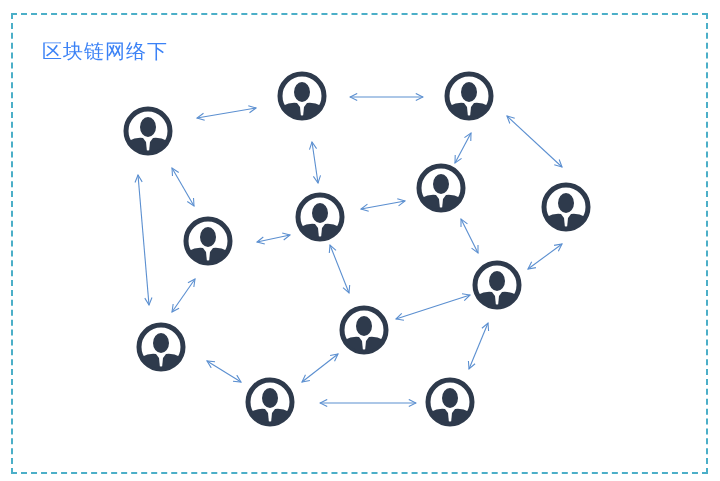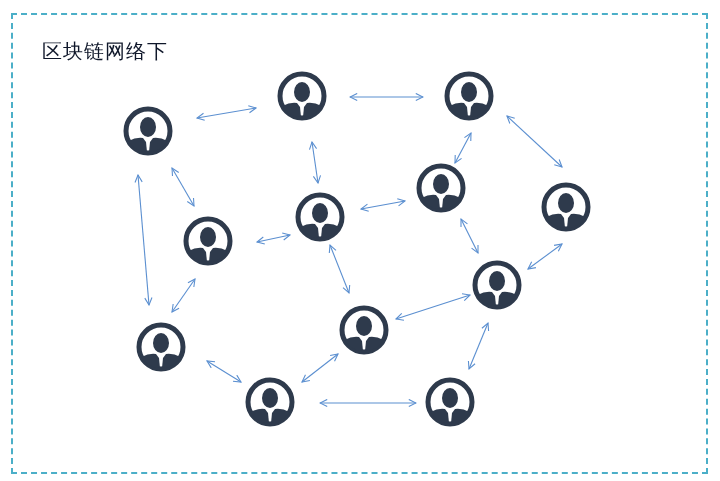--- a/index.html
+++ b/index.html
@@ -1,18 +1,18 @@
 <!DOCTYPE html>
 <html><head>
 <meta charset="utf-8">
 <style>
   html, body { margin:0; padding:0; background:#ffffff; }
   body { width:720px; height:481px; position:relative; overflow:hidden; font-family:"DejaVu Sans", sans-serif; }
   .frame { position:absolute; left:11px; top:13px; width:697px; height:461px; box-sizing:border-box; border:2px dashed #4bafc8; }
-  .title { position:absolute; left:42px; top:38px; font-size:20px; color:#0f172a; letter-spacing:1px; font-family:"DejaVu Sans", sans-serif; }
+  .title { position:absolute; left:42px; top:38px; font-size:20px; color:#3b82f6; letter-spacing:1px; font-family:"DejaVu Sans", sans-serif; }
   svg.net { position:absolute; left:0; top:0; }
 </style>
 </head>
 <body>
 
 <div class="frame"></div>
 <div class="title">区块链网络下</div>
 
 <svg class="net" width="720" height="481" viewBox="0 0 720 481" xmlns="http://www.w3.org/2000/svg">
   <defs>

